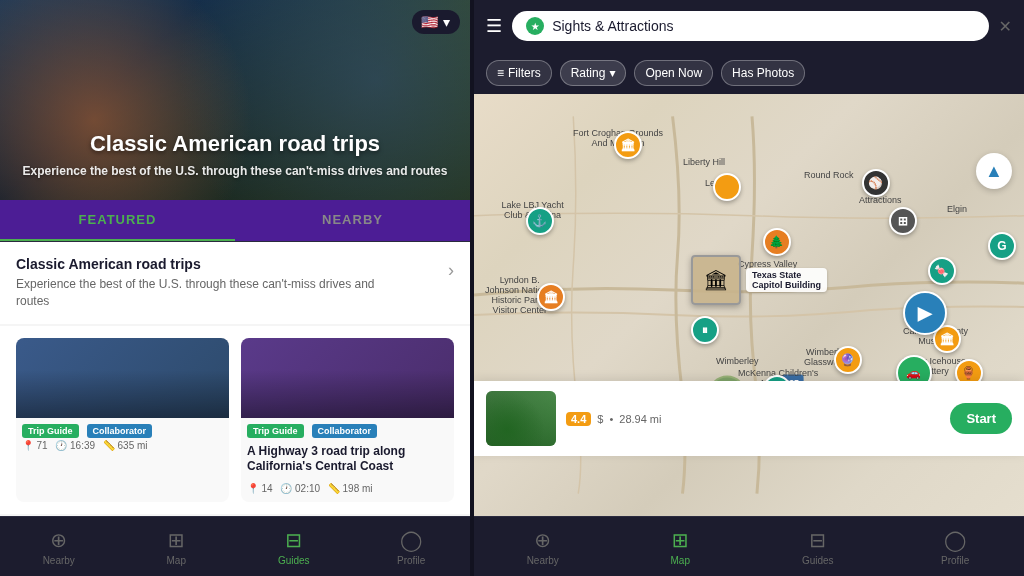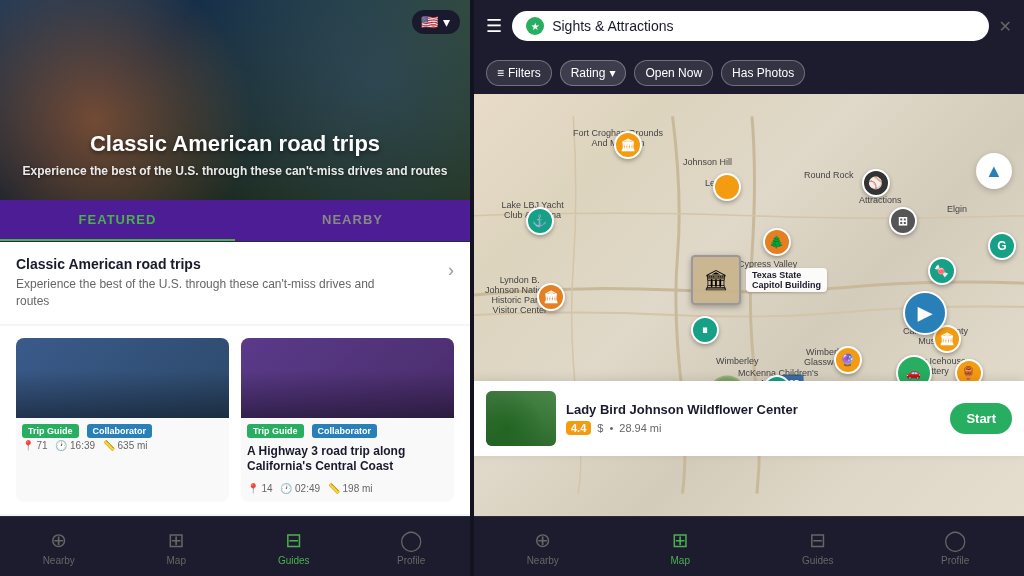--- a/index.html
+++ b/index.html
@@ -661,21 +661,21 @@
               <span class="tag collaborator">Collaborator</span>
             </div>
             <div class="route-card-title">A Highway 3 road trip along California's Central Coast</div>
             <div class="route-card-stats">
               <span class="stat">
                 <span>📍</span>
                 <span>14</span>
               </span>
               <span class="stat">
                 <span>🕐</span>
-                <span>02:49</span>
+                <span>02:10</span>
               </span>
               <span class="stat">
                 <span>📏</span>
                 <span>198 mi</span>
               </span>
             </div>
           </div>
 
         </div>
       </div>
@@ -756,21 +756,21 @@
       <path d="M0,100 Q150,95 280,100 Q400,105 554,100" stroke="#d4c4a8" stroke-width="1.5" fill="none"></path>
 
       <circle cx="255" cy="280" r="18" stroke="#88aa66" stroke-width="2" fill="#6a9955" opacity="0.8"></circle>
       <text x="255" y="285" text-anchor="middle" font-size="11" fill="white" font-weight="bold">35</text>
 
       <rect x="310" y="260" width="22" height="16" rx="3" fill="#3a6ea5"></rect>
       <text x="321" y="272" text-anchor="middle" font-size="9" fill="white" font-weight="bold">I35</text>
     </svg>
 
     <div class="map-label" style="top:8%;left:18%;">Fort Croghan Grounds<br>And Museum</div>
-    <div class="map-label" style="top:15%;left:38%;">Johnson Hill</div>
+    <div class="map-label" style="top:15%;left:38%;">Liberty Hill</div>
     <div class="map-label" style="top:25%;left:5%;">Lake LBJ Yacht<br>Club &amp; Marina</div>
     <div class="map-label" style="top:20%;left:42%;">Leander</div>
     <div class="map-label" style="top:18%;left:60%;">Round Rock</div>
     <div class="map-label" style="top:30%;left:48%;margin-top:38px;">Cypress Valley</div>
     <div class="map-label" style="top:24%;left:70%;">Attractions</div>
     <div class="map-label" style="top:26%;left:86%;">Elgin</div>
     <div class="map-label" style="top:43%;left:2%;">Lyndon B.<br>Johnson National<br>Historic Park -<br>Visitor Center</div>
     <div class="map-label" style="top:60%;left:60%;">Wimberley<br>Glassworks</div>
     <div class="map-label" style="top:55%;left:78%;">Caldwell County<br>Museum</div>
     <div class="map-label" style="top:65%;left:48%;">McKenna Children's<br>Museum</div>
@@ -861,21 +861,20 @@
 
     <div class="map-marker" style="top:66%;left:80%;">
       <div class="marker-circle marker-green" style="width:36px;height:36px;">🚗</div>
     </div>
 
     <div class="bottom-card">
       <div class="card-img">
         <div class="card-img-sim"></div>
       </div>
       <div class="card-content">
-        <div class="card-title">Lady Bird Johnson Wildflower Center</div>
         <div class="card-meta">
           <span class="rating-badge">4.4</span>
           <span>$</span>
           <span>•</span>
           <span>28.94 mi</span>
         </div>
       </div>
       <div class="start-btn">Start</div>
     </div>
 

